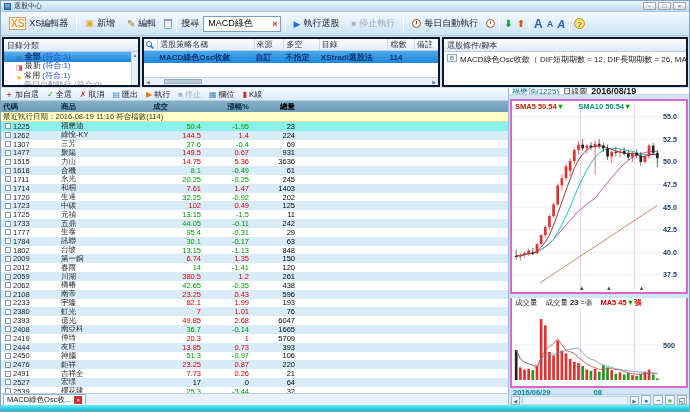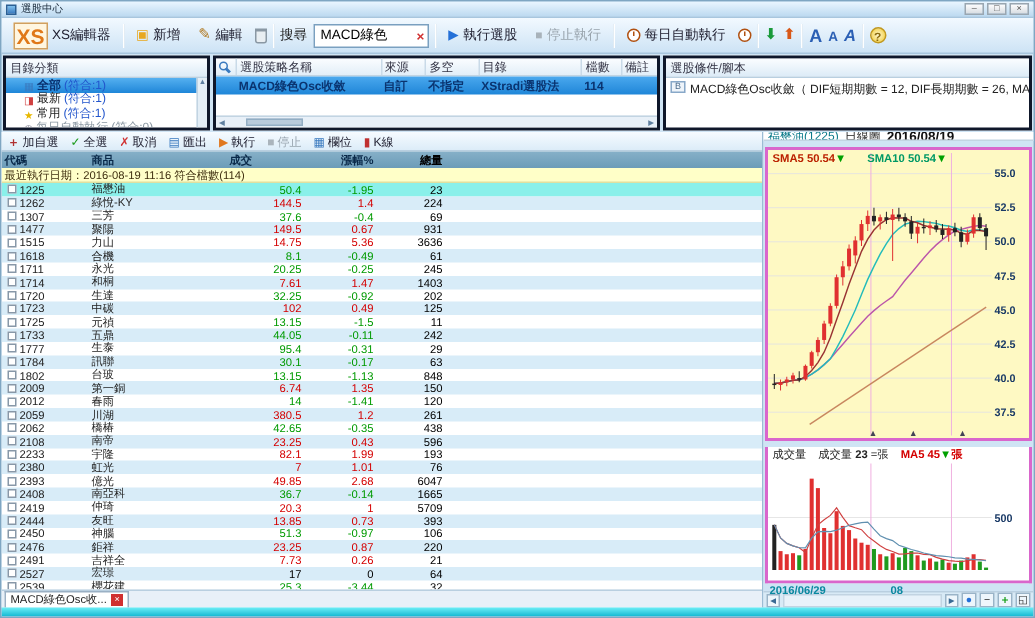--- a/index.html
+++ b/index.html
@@ -12,21 +12,21 @@
   .app-ico{width:7px;height:7px;background:linear-gradient(#7fc0ee,#3a7abf);border:1px solid #2b5f94;margin-right:3px;}
   .wbtns{margin-left:auto;display:flex;gap:2px;}
   .wbtn{width:13px;height:8px;background:linear-gradient(#fdfdfd,#d8dde2);border:1px solid #9aa6b0;
         font-size:6px;line-height:6px;text-align:center;color:#555;}
   
   .toolbar{height:24px;background:linear-gradient(#f2f9ff,#cde3f5);display:flex;align-items:center;
            padding:0 4px;gap:4px;border-bottom:1px solid #a8c6de;font-size:9px;}
   .tbtn{display:flex;align-items:center;gap:3px;padding:2px 4px;border-radius:2px;color:#223;cursor:default;}
   .tbtn.dis{color:#99a4ad;}
   .sep{width:1px;height:16px;background:#aac4d8;border-right:1px solid #fff;}
-  .xs-ico{color:#e07818;font-weight:bold;font-size:14px;border:1px solid #d0a060;background:#fff6e0;padding:0 1px;}
+  .xs-ico{color:#e07818;font-weight:normal;font-size:10px;border:1px solid #d0a060;background:#fff6e0;padding:0 1px;}
   .mini{display:inline-block;font-size:9px;line-height:9px;}
   .pencil{color:#b07820;font-size:10px;}
   .trash{width:8px;height:10px;border:1px solid #8a98a4;border-top:2px solid #8a98a4;background:#e8eef2;border-radius:0 0 2px 2px;}
   .search-box{display:flex;align-items:center;background:#fff;border:1px solid #7aa0c0;height:16px;padding:0 2px;gap:2px;}
   .search-box input{border:none;outline:none;width:64px;font-size:9px;font-family:inherit;background:transparent;}
   .clear-x{color:#d03030;font-weight:bold;font-size:9px;}
   .play{color:#2470d8;font-size:9px;}
   .stop-ico{color:#a8b2ba;font-size:8px;}
   .clock{width:9px;height:9px;border:1.5px solid #b05010;border-radius:50%;position:relative;background:#fff;}
   .clock::after{content:'';position:absolute;left:3px;top:1px;width:1px;height:3px;background:#b05010;}
@@ -90,21 +90,21 @@
   .c-vol{width:46px;text-align:right;color:#000;}
   .tabbar{height:12px;background:#e8f0f8;border-top:1px solid #b9cfe0;display:flex;align-items:flex-end;padding-left:2px;}
   .tab{background:#fff;border:1px solid #9ab0c4;border-bottom:none;font-size:7.5px;padding:0 3px;display:flex;align-items:center;gap:3px;height:11px;}
   .tabx{background:#d03030;color:#fff;font-size:6px;width:8px;height:8px;text-align:center;line-height:8px;}
   
   .chartcol{flex:1;display:flex;flex-direction:column;background:#cfe4f4;}
   .chead{height:13px;background:#fff;border-bottom:1px solid #c2d4e2;display:flex;align-items:center;gap:4px;
          font-size:8px;padding:0 3px;white-space:nowrap;overflow:hidden;}
   .cstock{color:#0a7a8a;}
   .cdate{font-weight:bold;font-size:9px;color:#111;}
-  .chart-wrap{position:relative;flex:1;border:2px solid #d966cc;background:#fef9c3;margin:4px 1px;}
+  .chart-wrap{position:relative;flex:1;border:2px solid #d966cc;background:#ffffff;margin:4px 1px;}
   .sma-overlay{position:absolute;top:1px;left:3px;font-size:7.5px;font-weight:bold;display:flex;gap:14px;}
   .sma5{color:#bb2200;}
   .sma10{color:#009966;}
   .garr{color:#00a000;}
   .volhead{height:10px;background:#fff;border-left:2px solid #d966cc;border-right:2px solid #d966cc;margin:0 1px;
            font-size:7.5px;display:flex;gap:8px;align-items:center;padding-left:3px;white-space:nowrap;}
   .volwrap{border:2px solid #d966cc;border-top:none;background:#fff;margin:0 1px;}
   .datebar{height:11px;display:flex;font-size:7.5px;color:#0a88a0;font-weight:bold;position:relative;background:#cfe4f4;padding-left:32px;}
   .cscroll{height:13px;display:flex;align-items:center;gap:2px;padding:0 2px;background:#d8eaf6;border-top:1px solid #b9cfe0;}
   .cs-arrow{width:9px;height:9px;background:#eef6fc;border:1px solid #9ab4c8;font-size:5px;color:#3a6a94;text-align:center;line-height:9px;}

